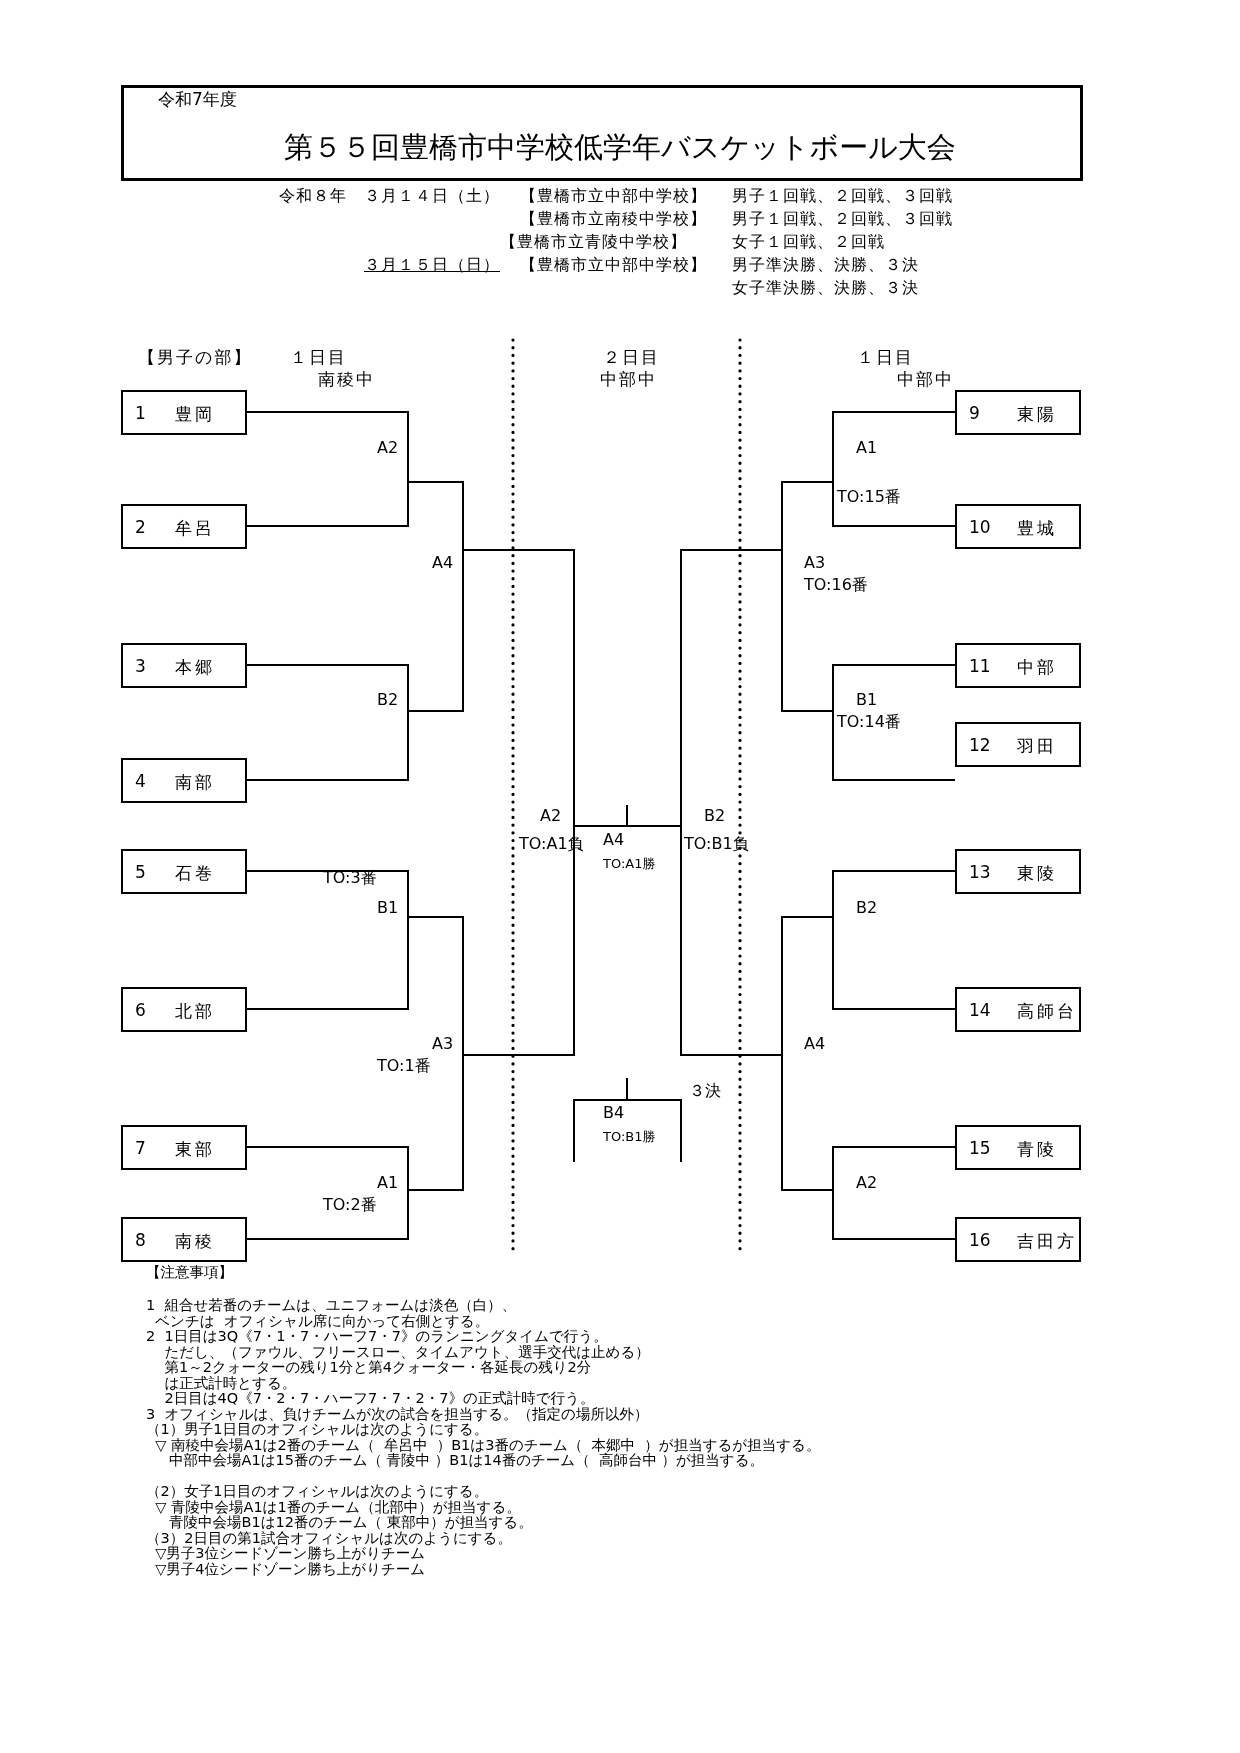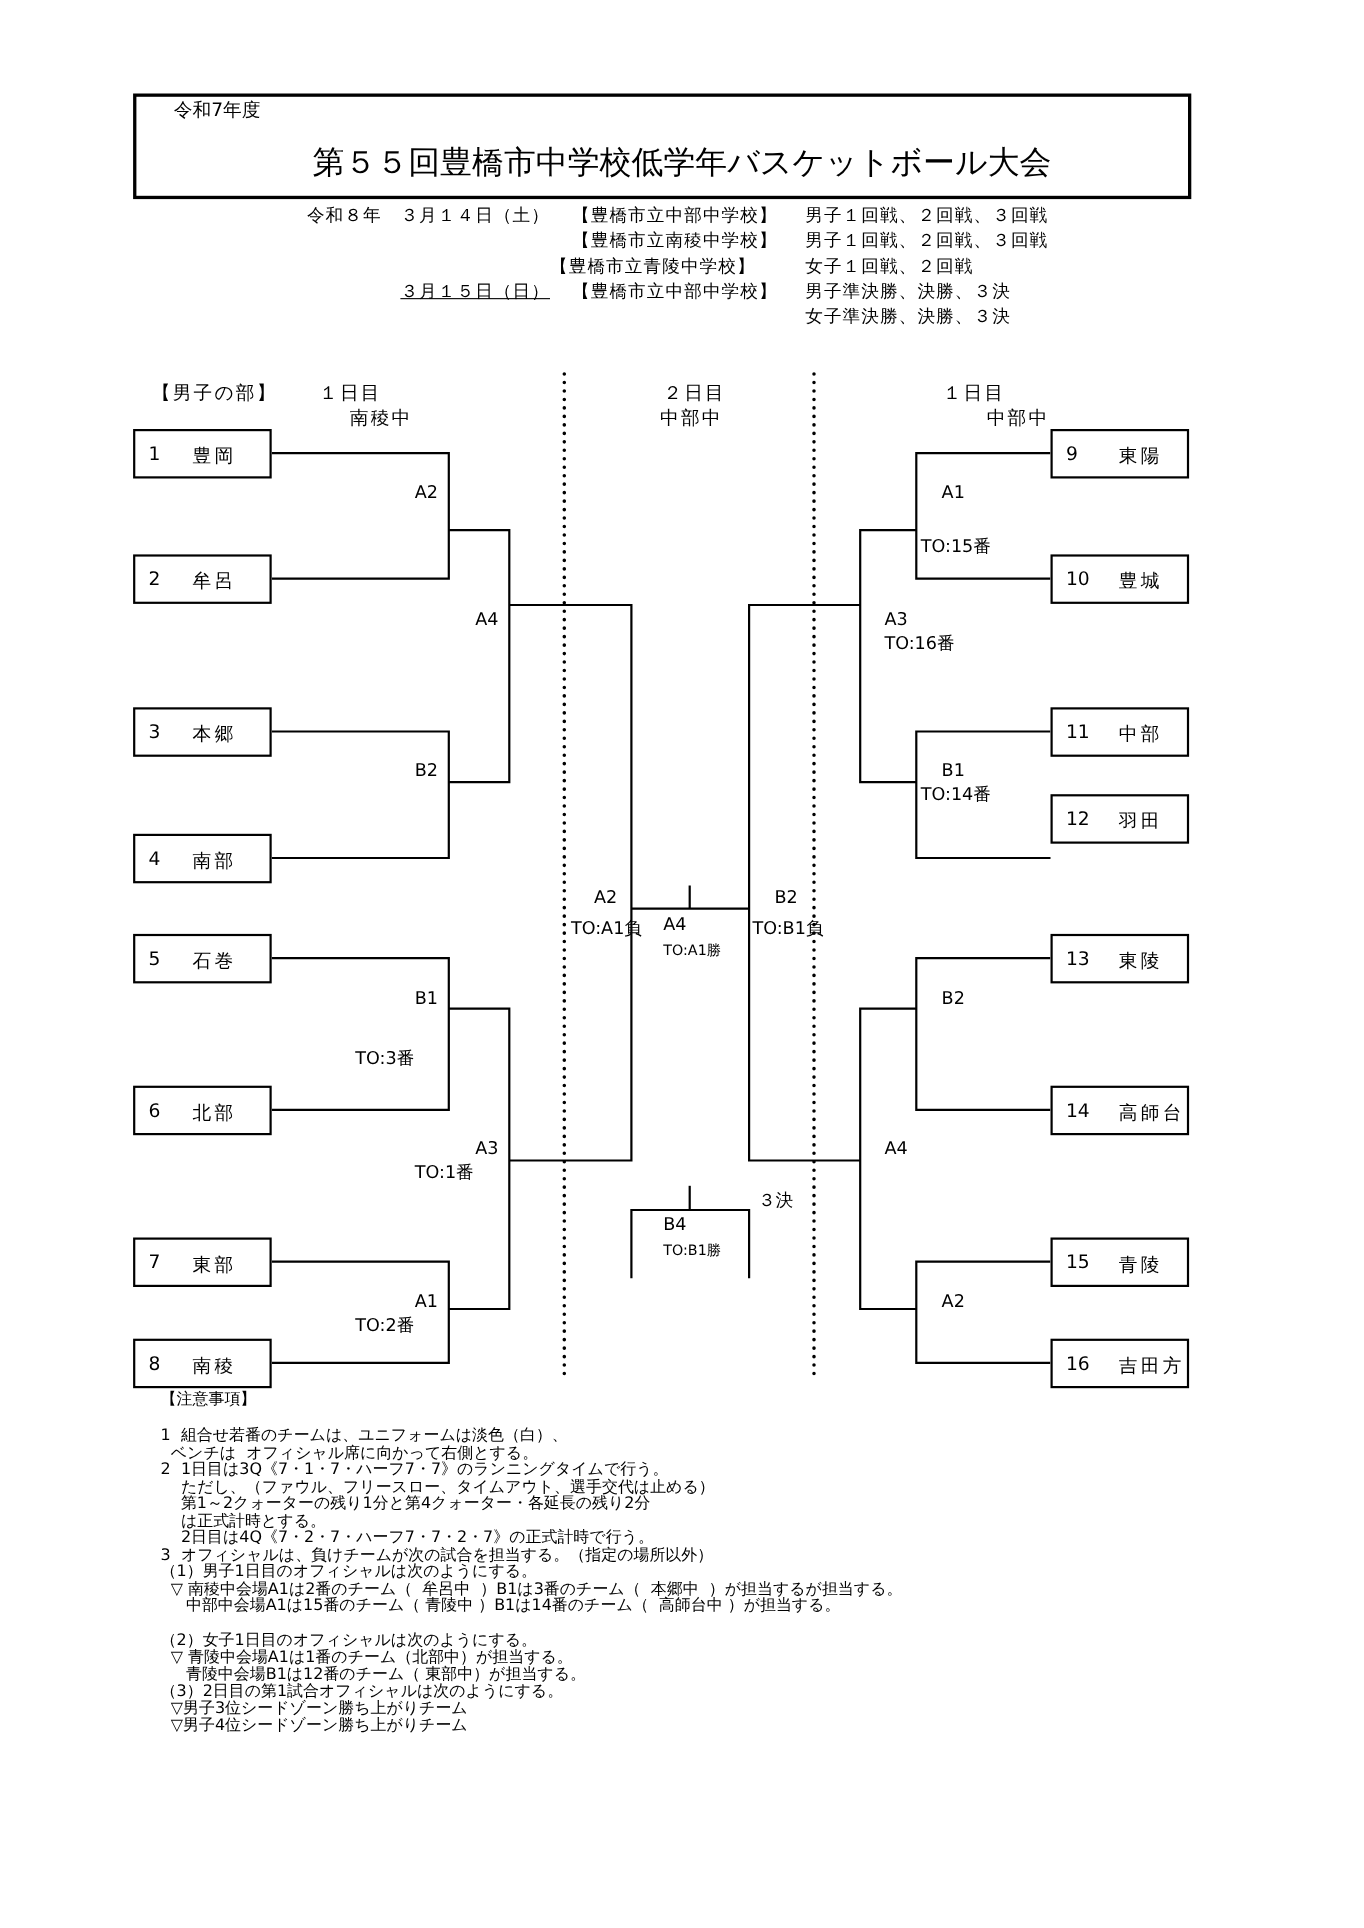--- a/index.html
+++ b/index.html
@@ -146,21 +146,21 @@
   </div>
 <div class="team r" style="left:955px;top:1217px;">
     <span class="num">16</span>
     <span class="name">吉田方</span>
   </div>
 
 <div class="abs lbl" style="left:377px;top:438px;">A2</div>
 <div class="abs lbl" style="left:432px;top:553px;">A4</div>
 <div class="abs lbl" style="left:377px;top:690px;">B2</div>
 <div class="abs lbl" style="left:377px;top:898px;">B1</div>
-<div class="abs lbl" style="left:323px;top:952px;">TO:3番</div>
+<div class="abs lbl" style="left:323px;top:868px;">TO:3番</div>
 <div class="abs lbl" style="left:432px;top:1034px;">A3</div>
 <div class="abs lbl" style="left:377px;top:1056px;">TO:1番</div>
 <div class="abs lbl" style="left:377px;top:1173px;">A1</div>
 <div class="abs lbl" style="left:323px;top:1195px;">TO:2番</div>
 
 <div class="abs lbl" style="left:856px;top:438px;">A1</div>
 <div class="abs lbl" style="left:837px;top:460px;margin-top:27px;">TO:15番</div>
 <div class="abs lbl" style="left:804px;top:553px;">A3</div>
 <div class="abs lbl" style="left:804px;top:575px;">TO:16番</div>
 <div class="abs lbl" style="left:856px;top:690px;">B1</div>

